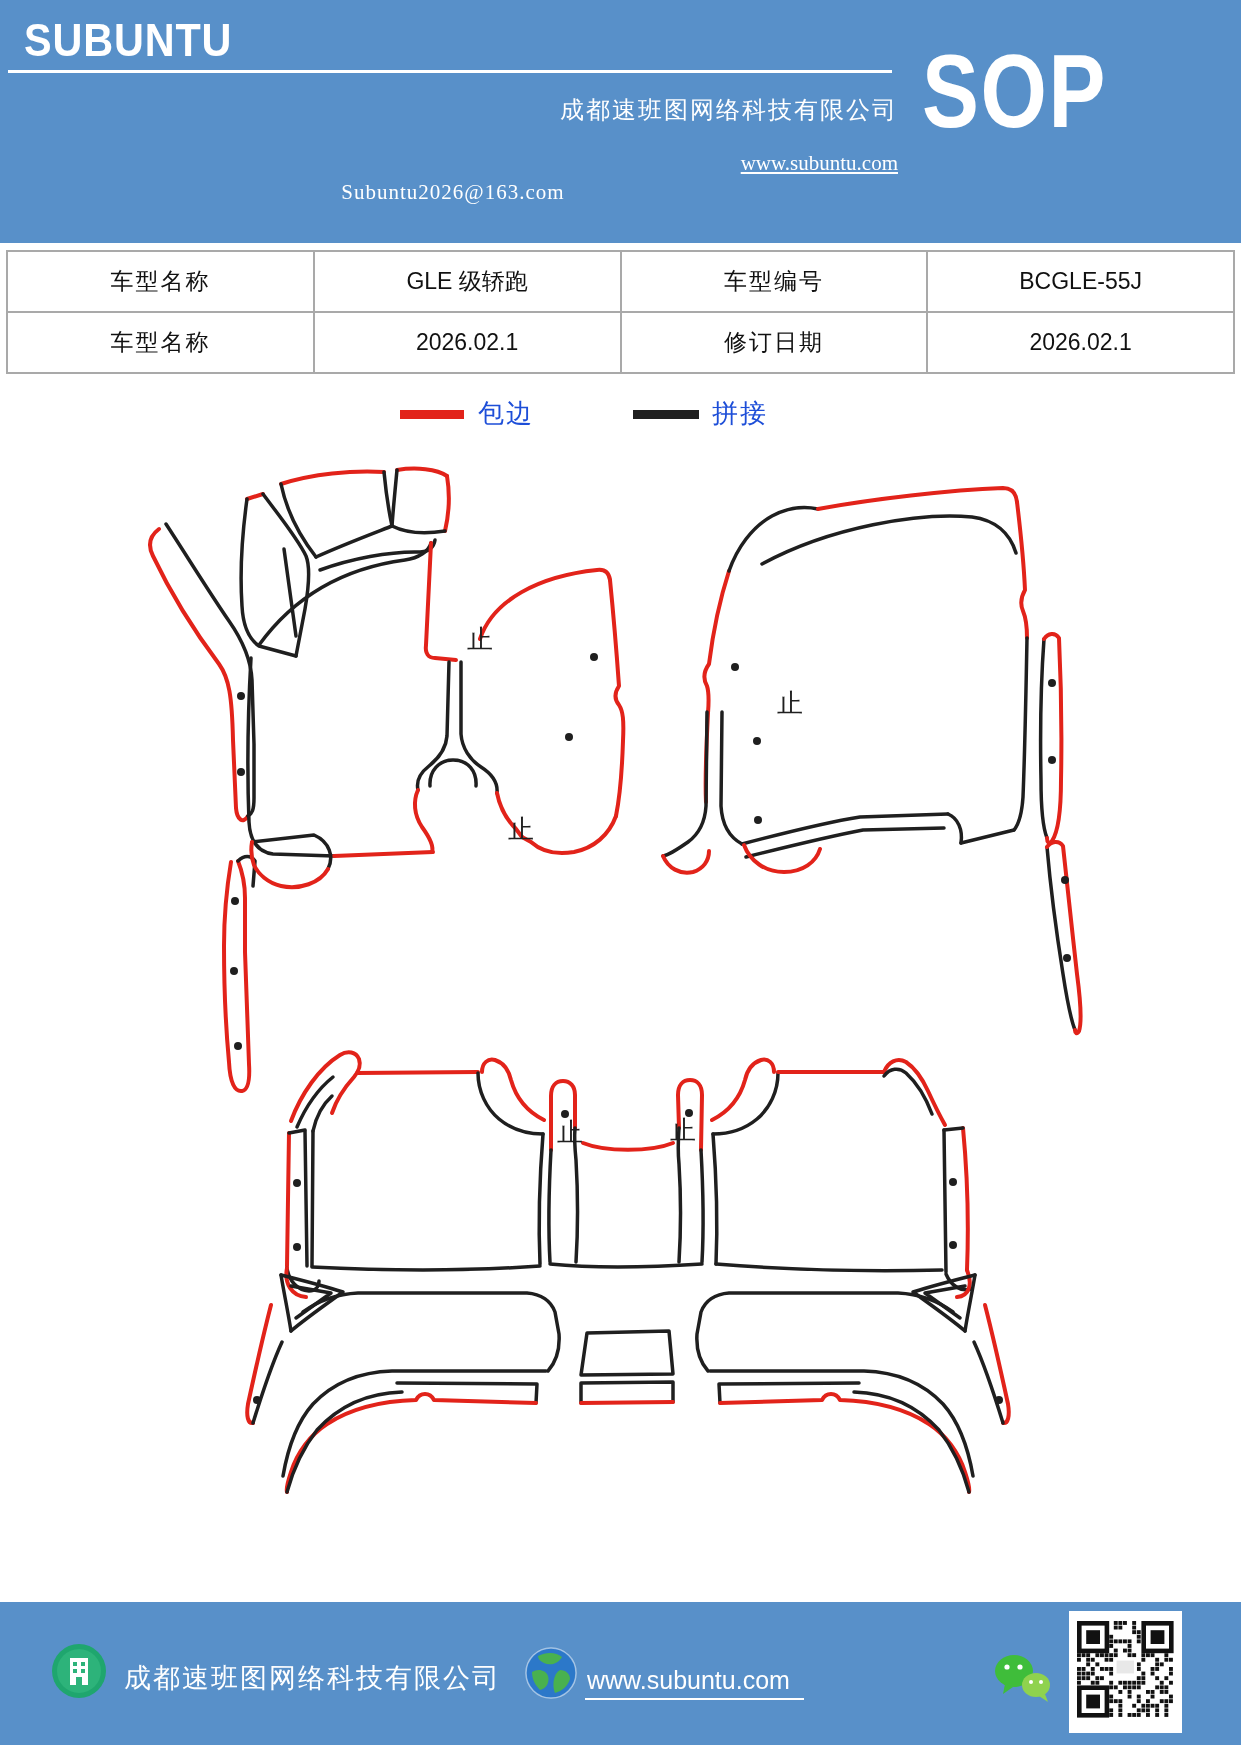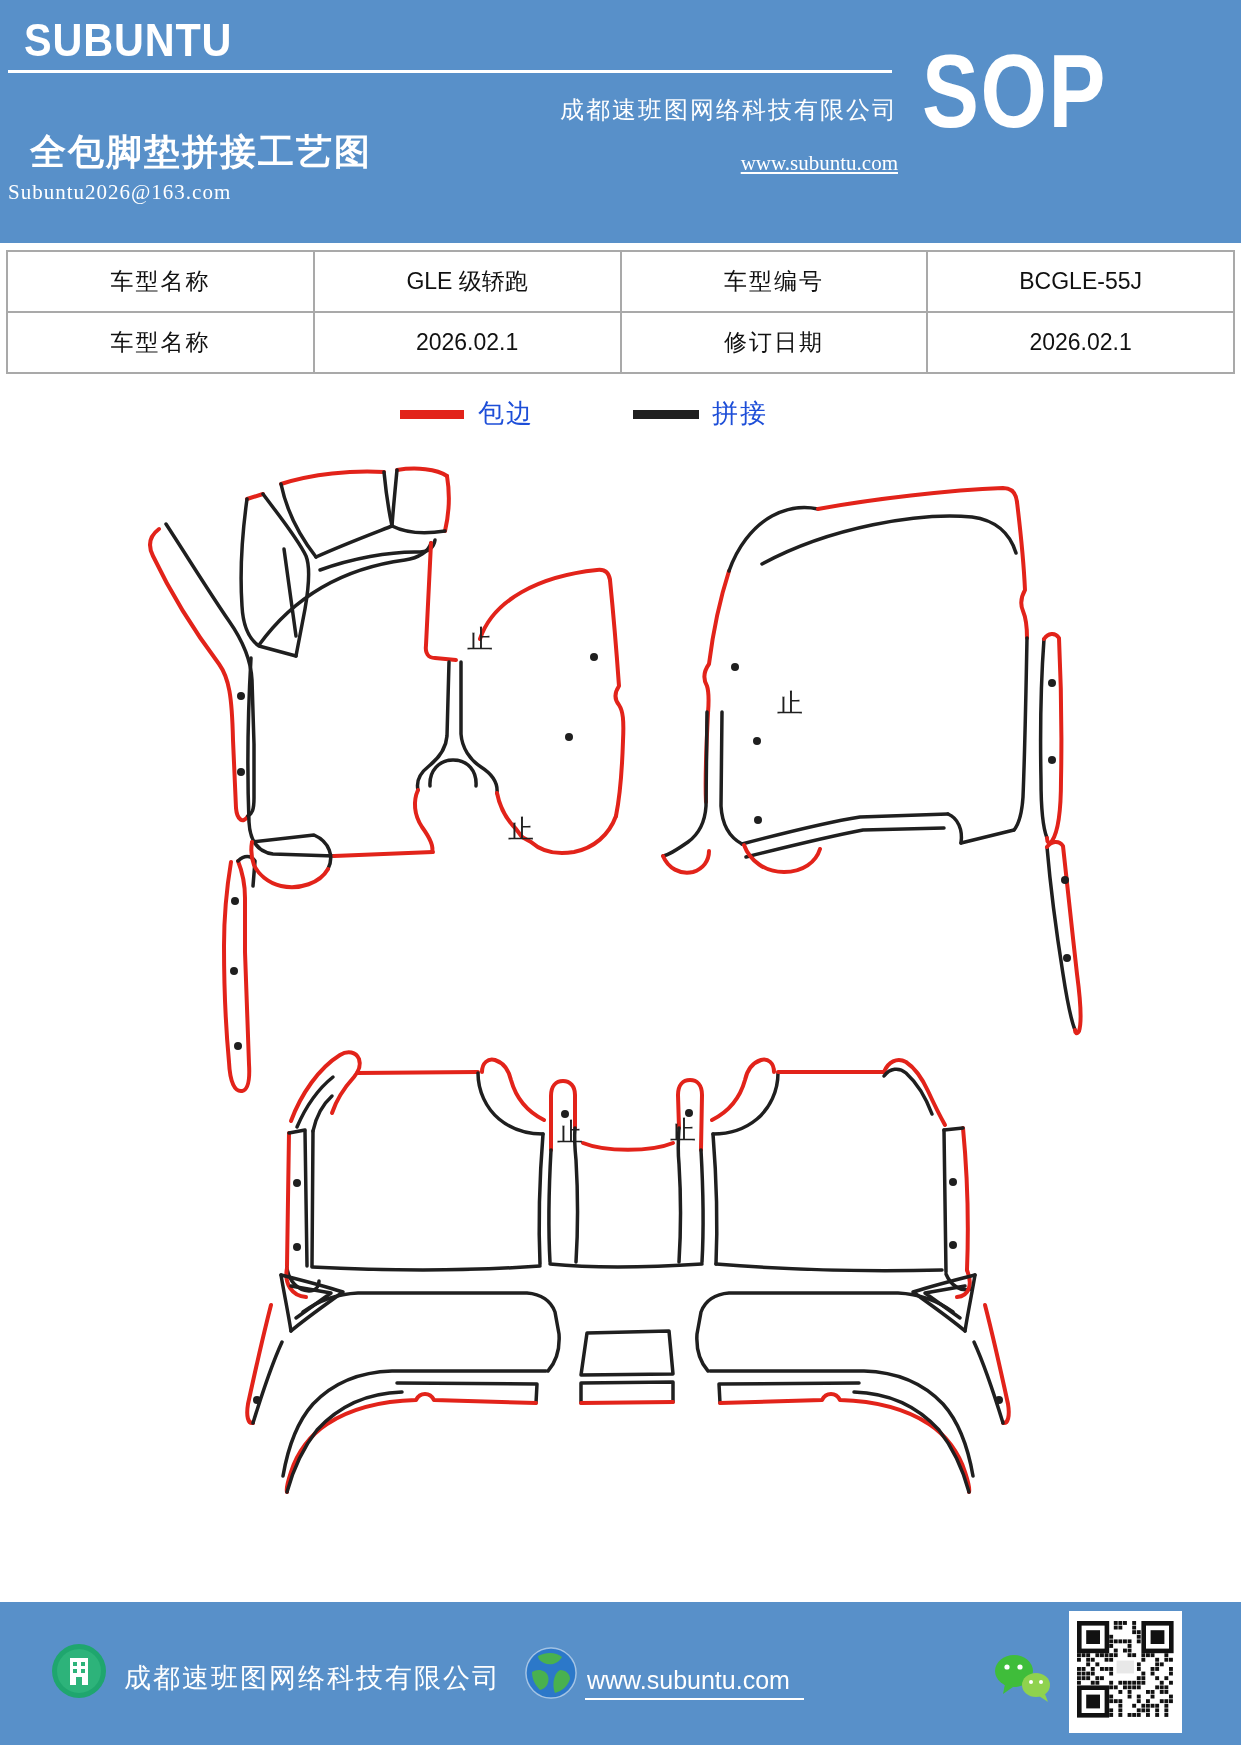--- a/index.html
+++ b/index.html
@@ -9,21 +9,21 @@
   .serif{font-family:"Liberation Serif",serif;margin-left:8px;}
   
   #banner{left:0;top:0;width:1241px;height:243px;}
   #logo{left:24px;top:12px;color:#fff;font-size:47px;font-weight:800;letter-spacing:1px;
         transform:scaleX(.88);transform-origin:left top;}
   #hr-line{left:8px;top:70px;width:884px;height:3px;background:#fff;}
   #hdr-company{left:0;top:94px;width:890px;text-align:right;color:#fff;font-size:24px;letter-spacing:2px;}
   #doc-title{left:30px;top:128px;color:#fff;font-size:36px;font-weight:700;letter-spacing:2px;}
   #hdr-site{left:0;top:151px;width:890px;text-align:right;color:#fff;font-size:21px;}
   #hdr-site a{color:#fff;}
-  #hdr-mail{left:0;top:180px;width:890px;text-align:left;color:#fff;font-size:21px;letter-spacing:1px;}
+  #hdr-mail{left:0;top:180px;width:890px;text-align:center;color:#fff;font-size:21px;letter-spacing:1px;}
   #sop{left:922px;top:34px;color:#fff;font-size:104px;font-weight:700;line-height:1.1;
        transform:scaleX(.82);transform-origin:left top;letter-spacing:2px;}
   
   #info-table{left:6px;top:250px;width:1229px;border-collapse:collapse;}
   #info-table td{border:2px solid #a9a9a9;height:57px;text-align:center;vertical-align:middle;
                  font-size:23px;color:#111;width:25%;}
   td.zh{font-family:"Liberation Serif",serif;letter-spacing:2px;}
   td.val{font-family:"Liberation Sans",sans-serif;font-weight:500;}
   
   .sw{height:9px;}
@@ -40,21 +40,20 @@
 </style>
 </head>
 <body>
 
 <div id="page">
 
   <div id="banner" class="abs" style="background: rgb(88, 144, 201); padding-left: 40px;">
     <div id="logo" class="abs">SUBUNTU</div>
     <div id="hr-line" class="abs"></div>
     <div id="hdr-company" class="abs serif">成都速班图网络科技有限公司</div>
-    <div id="doc-title" class="abs">全包脚垫拼接工艺图</div>
     <div id="hdr-site" class="abs serif">
       <a href="#" style="text-decoration:underline;">www.subuntu.com</a>
     </div>
     <div id="hdr-mail" class="abs serif">Subuntu2026@163.com</div>
     <div id="sop" class="abs">SOP</div>
   </div>
 
   <table id="info-table" class="abs">
     <tbody>
         <tr>

